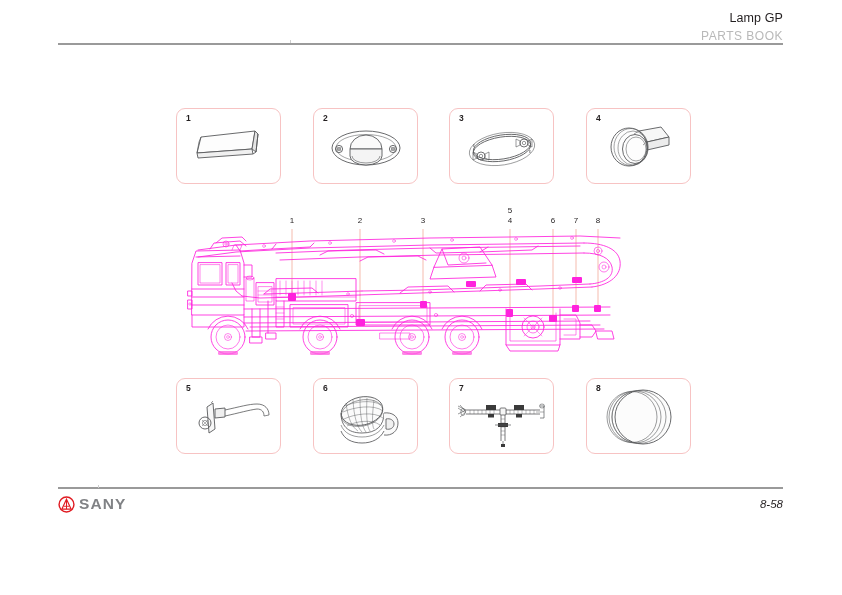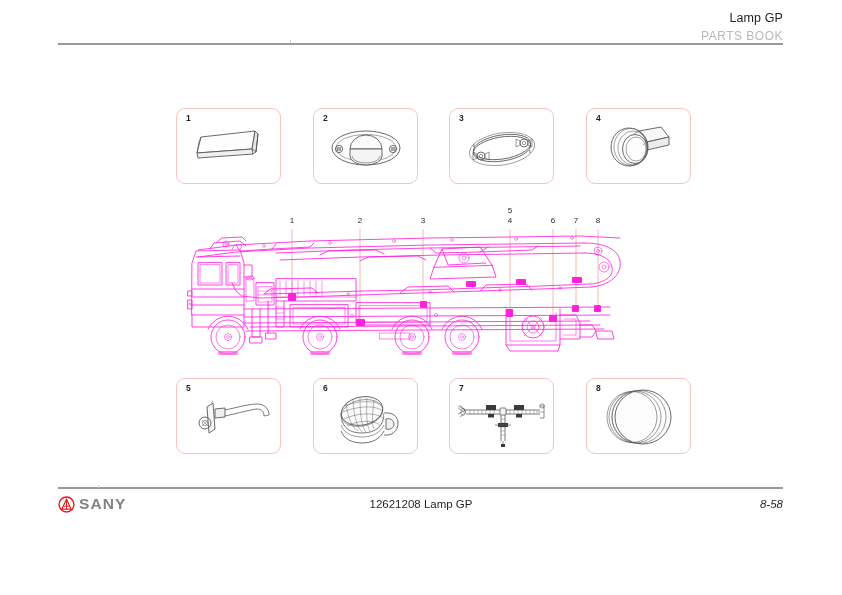--- a/index.html
+++ b/index.html
@@ -525,16 +525,15 @@
   <div class="logo-wrap">
     <svg class="logo-mark" width="17" height="17" viewBox="0 0 24 24">
       <circle cx="12" cy="12" r="10.5" fill="none" stroke="#e01b22" stroke-width="2"></circle>
       <path d="M12 4.5 L18.5 18.5 L5.5 18.5 Z" fill="none" stroke="#e01b22" stroke-width="1.7"></path>
       <path d="M12 4.5 L12 18.5" stroke="#e01b22" stroke-width="1.5"></path>
       <path d="M8.4 14.5 L15.6 14.5" stroke="#e01b22" stroke-width="1.3"></path>
     </svg>
     <span class="logo-text">SANY</span>
   </div>
 
-  <div class="ftr-center">12621208 Lamp GP</div>
   <div class="ftr-page">8-58</div>
 
 </div>
 
 </body></html>

